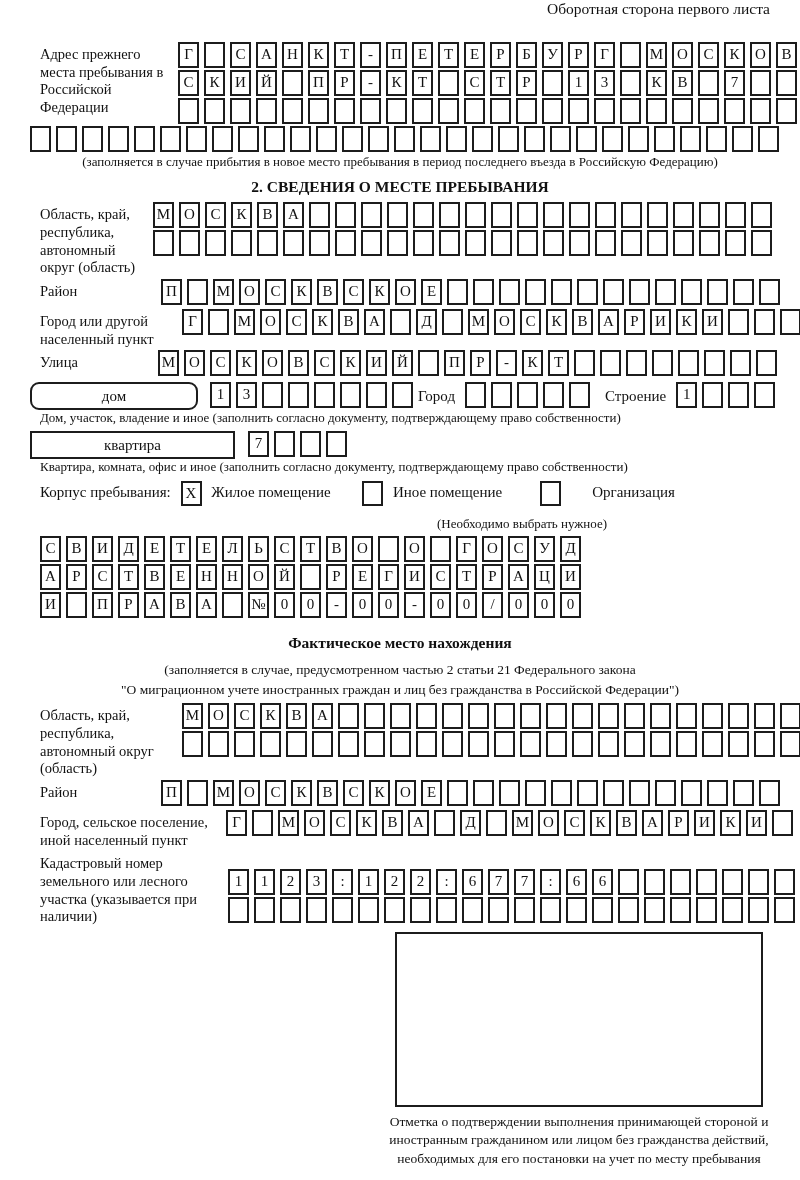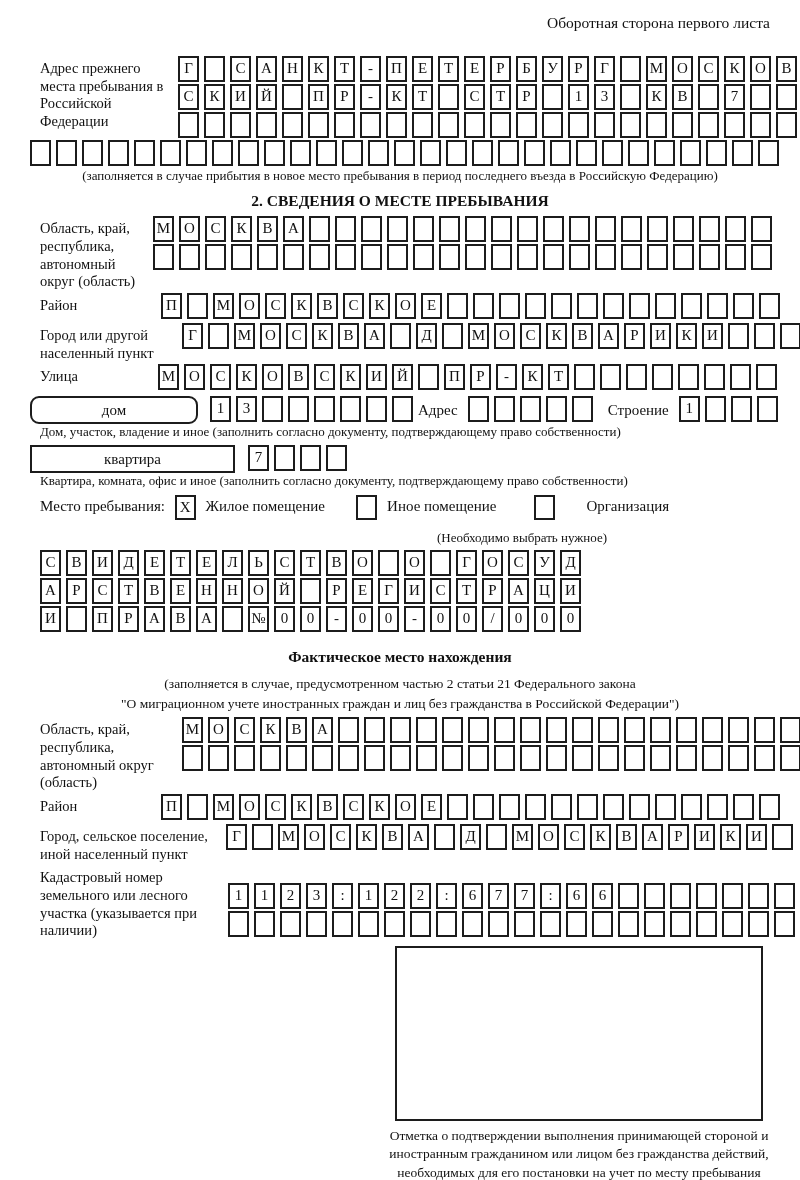--- a/index.html
+++ b/index.html
@@ -1,20 +1,20 @@
 <!DOCTYPE html>
 <html><head>
 <meta charset="utf-8">
 <style>
   html,body{margin:0;padding:0;background:#fff;}
   .page{
     position:relative;width:800px;height:1180px;background:#fff;color:#111;
     font-family:"Liberation Serif","DejaVu Serif",serif;overflow:hidden;
   }
-  .header-note{text-align:right;padding:14px 30px 0 0;font-size:15.5px;}
+  .header-note{text-align:right;padding:0 30px 0 0;font-size:15.5px;}
   .frow{display:flex;margin-left:40px;margin-top:2px;}
   .frow .label{flex:none;font-size:14.5px;line-height:1.22;padding-top:4px;}
   .frow .cells{flex:none;}
   .cell-row{height:26px;margin-bottom:2px;white-space:nowrap;}
   .cell{
     display:inline-block;width:21px;height:26px;border:2px solid #1c1c1c;
     box-sizing:border-box;margin-right:5px;text-align:center;font-size:15px;
     line-height:21px;vertical-align:top;background:#fff;
   }
   .caption{font-size:13px;line-height:1.25;}
@@ -86,34 +86,34 @@
 
   <div class="frow">
     <div class="label" style="width:118px;">Улица</div>
     <div class="cells">
       <div class="cell-row"><span class="cell">М</span><span class="cell">О</span><span class="cell">С</span><span class="cell">К</span><span class="cell">О</span><span class="cell">В</span><span class="cell">С</span><span class="cell">К</span><span class="cell">И</span><span class="cell">Й</span><span class="cell"></span><span class="cell">П</span><span class="cell">Р</span><span class="cell">-</span><span class="cell">К</span><span class="cell">Т</span><span class="cell"></span><span class="cell"></span><span class="cell"></span><span class="cell"></span><span class="cell"></span><span class="cell"></span><span class="cell"></span><span class="cell"></span></div>
     </div>
   </div>
 
   <div class="mixrow">
     <span class="boxfield" style="width:168px;border-radius:9px;">дом</span>
-    <span style="display:inline-block;width:8px;"></span><span class="cell-row" style="display:inline-block;"><span class="cell">1</span><span class="cell">3</span><span class="cell"></span><span class="cell"></span><span class="cell"></span><span class="cell"></span><span class="cell"></span><span class="cell"></span></span><span class="inline-lbl">Адрес</span>
+    <span style="display:inline-block;width:8px;"></span><span class="cell-row" style="display:inline-block;"><span class="cell">1</span><span class="cell">3</span><span class="cell"></span><span class="cell"></span><span class="cell"></span><span class="cell"></span><span class="cell"></span><span class="cell"></span></span><span class="inline-lbl">Город</span>
     <span style="display:inline-block;width:6px;"></span><span class="cell-row" style="display:inline-block;"><span class="cell"></span><span class="cell"></span><span class="cell"></span><span class="cell"></span><span class="cell"></span></span><span style="display:inline-block;width:10px;"></span><span class="inline-lbl">Строение</span>
     <span style="display:inline-block;width:6px;"></span><span class="cell-row" style="display:inline-block;"><span class="cell">1</span><span class="cell"></span><span class="cell"></span><span class="cell"></span></span>
   </div>
   <div class="caption left">Дом, участок, владение и иное (заполнить согласно документу, подтверждающему право собственности)</div>
 
   <div class="mixrow">
     <span class="boxfield" style="width:205px;">квартира</span>
     <span style="display:inline-block;width:9px;"></span><span class="cell-row" style="display:inline-block;"><span class="cell">7</span><span class="cell"></span><span class="cell"></span><span class="cell"></span></span>
   </div>
   <div class="caption left">Квартира, комната, офис и иное (заполнить согласно документу, подтверждающему право собственности)</div>
 
   <div class="mesto-row">
-    <span>Место пребывания:</span>
+    <span>Корпус пребывания:</span>
     <span class="checkbox">X</span>
     <span>Жилое помещение</span>
     <span style="display:inline-block;width:18px;"></span>
     <span class="checkbox"></span>
     <span>Иное помещение</span>
     <span style="display:inline-block;width:24px;"></span>
     <span class="checkbox"></span>
     <span style="display:inline-block;width:18px;"></span>
     <span>Организация</span>
   </div>

